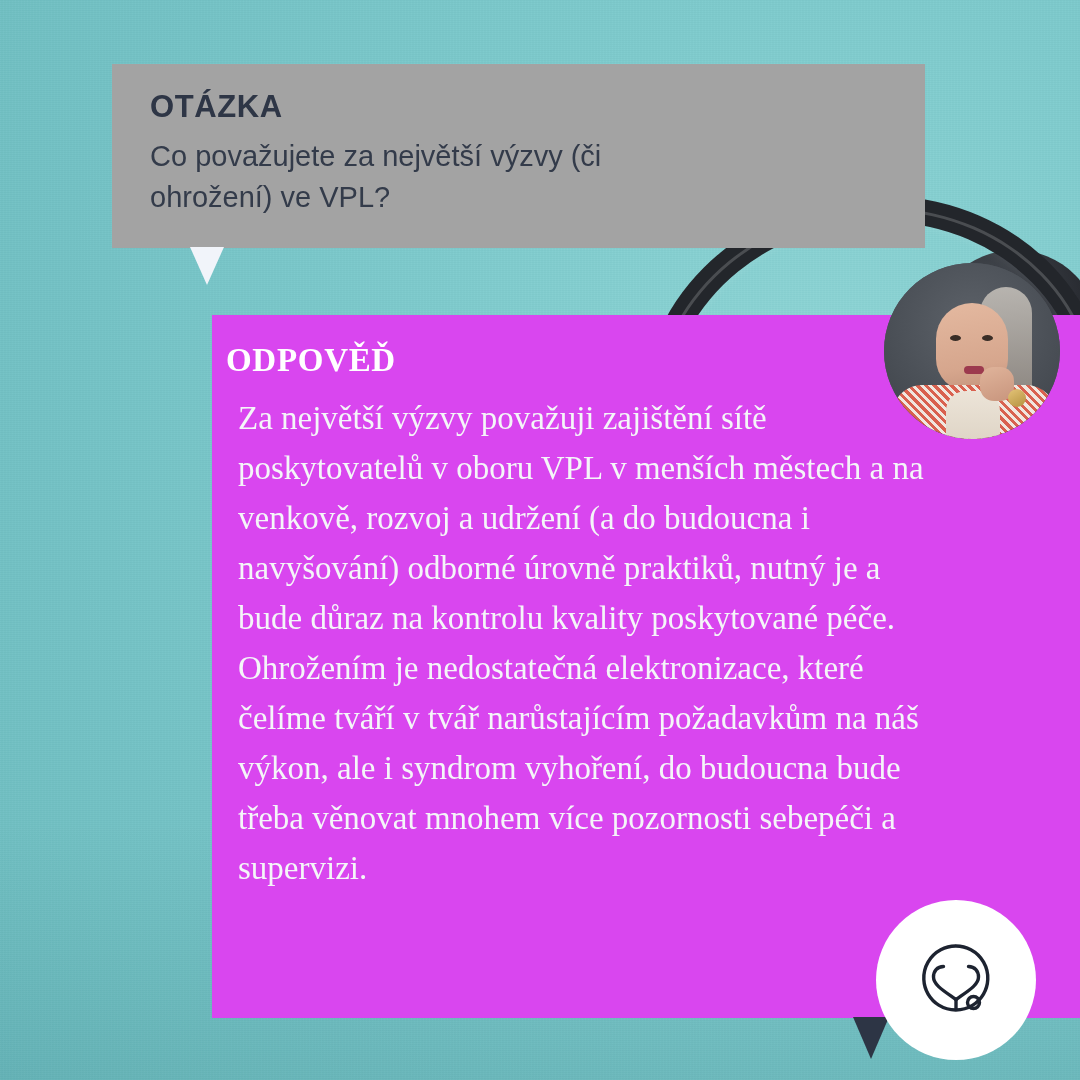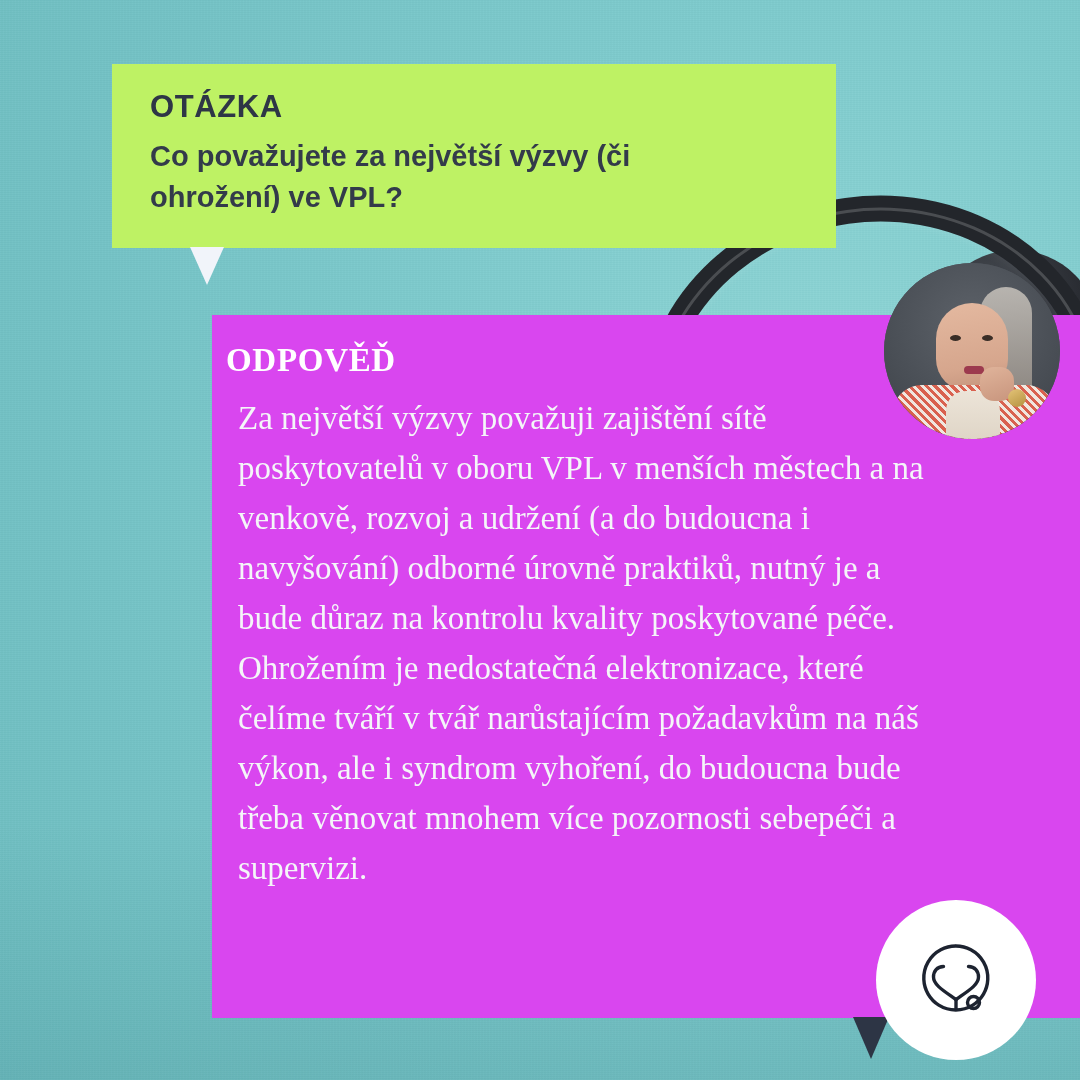--- a/index.html
+++ b/index.html
@@ -109,23 +109,23 @@
     left: 0; right: 0; bottom: 0;
     height: 260px;
     background: linear-gradient(180deg, rgba(0,0,0,0) 0%, rgba(20,90,95,.10) 100%);
   }
 
   
   .q-bubble {
     position: absolute;
     left: 112px;
     top: 64px;
-    width: 724px;
+    width: 813px;
     height: 184px;
-    background: #bef264;
+    background: #a3a3a3;
     box-sizing: border-box;
     padding: 26px 14px 0 38px;
   }
   .q-tail {
     position: absolute;
     left: 190px;
     top: 247px;
     width: 0;
     height: 0;
     border-left: 17px solid transparent;
@@ -136,21 +136,21 @@
     margin: 0 0 12px 0;
     font-size: 31px;
     font-weight: 700;
     letter-spacing: .6px;
     color: #2e3646;
     line-height: 1.1;
   }
   .q-text {
     margin: 0;
     font-size: 29px;
-    font-weight: 700;
+    font-weight: 400;
     line-height: 41px;
     color: #333b4a;
     max-width: 560px;
   }
 
   
   .a-card {
     position: absolute;
     left: 212px;
     top: 315px;

